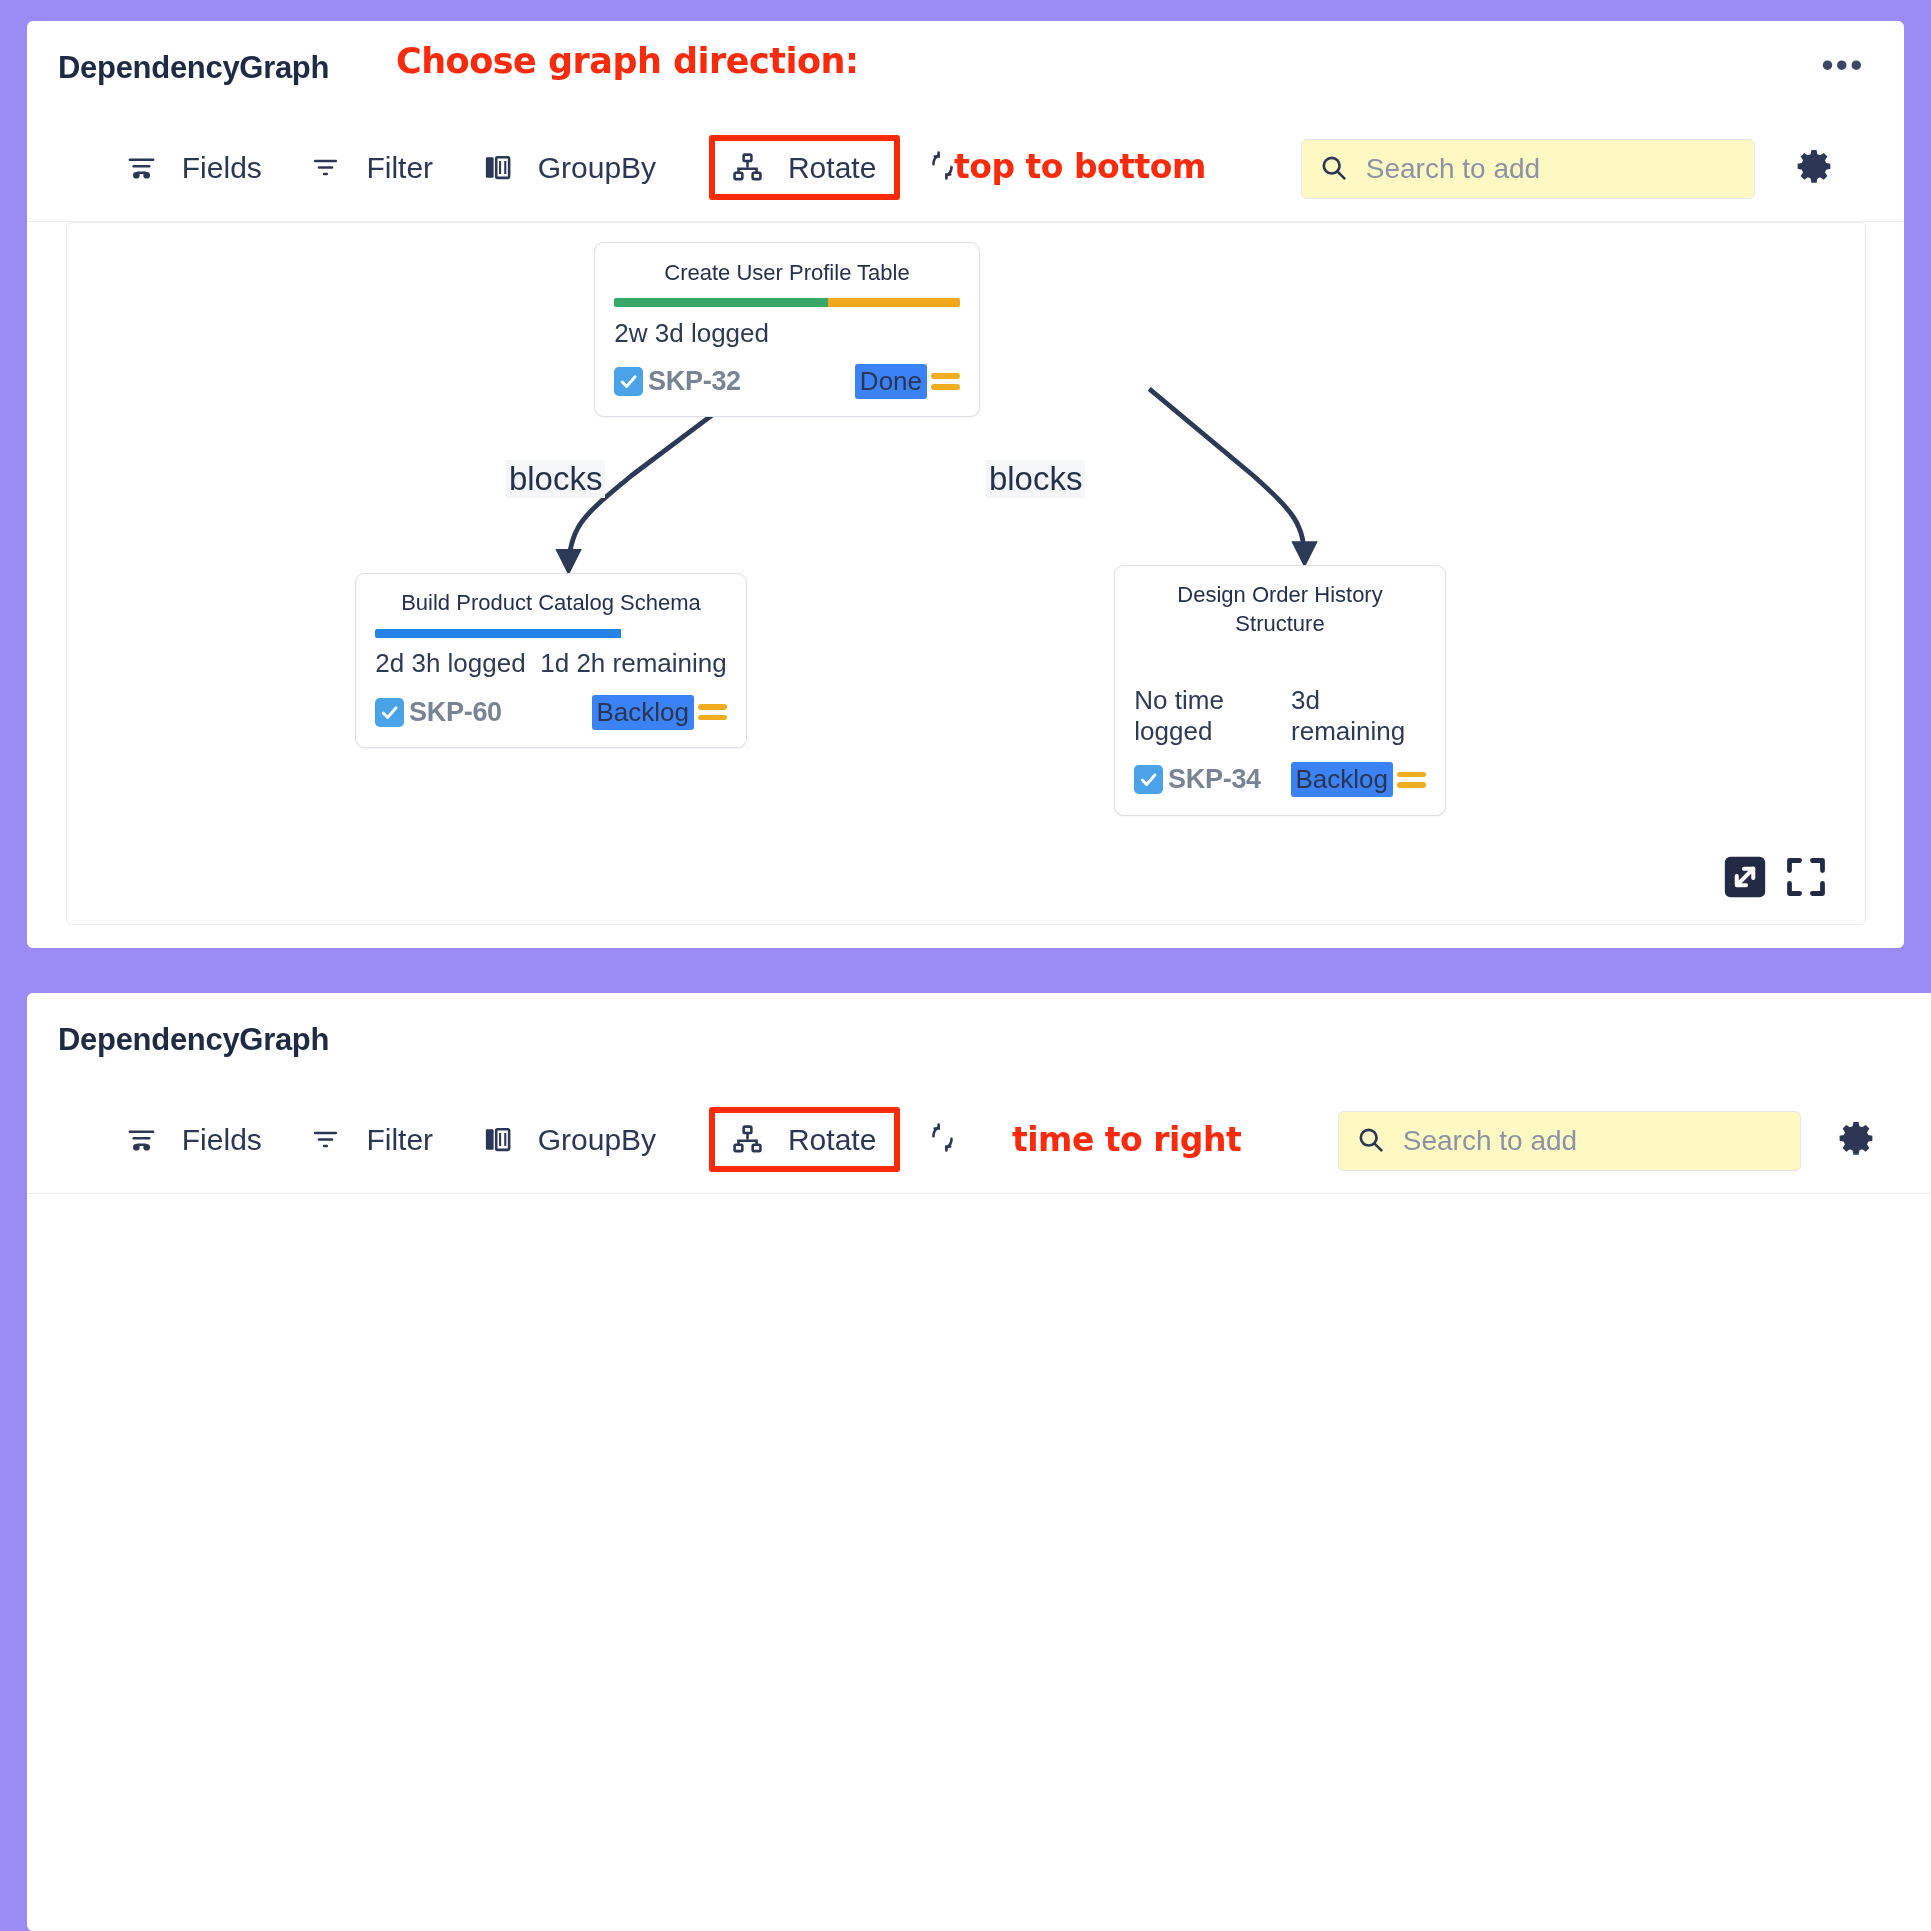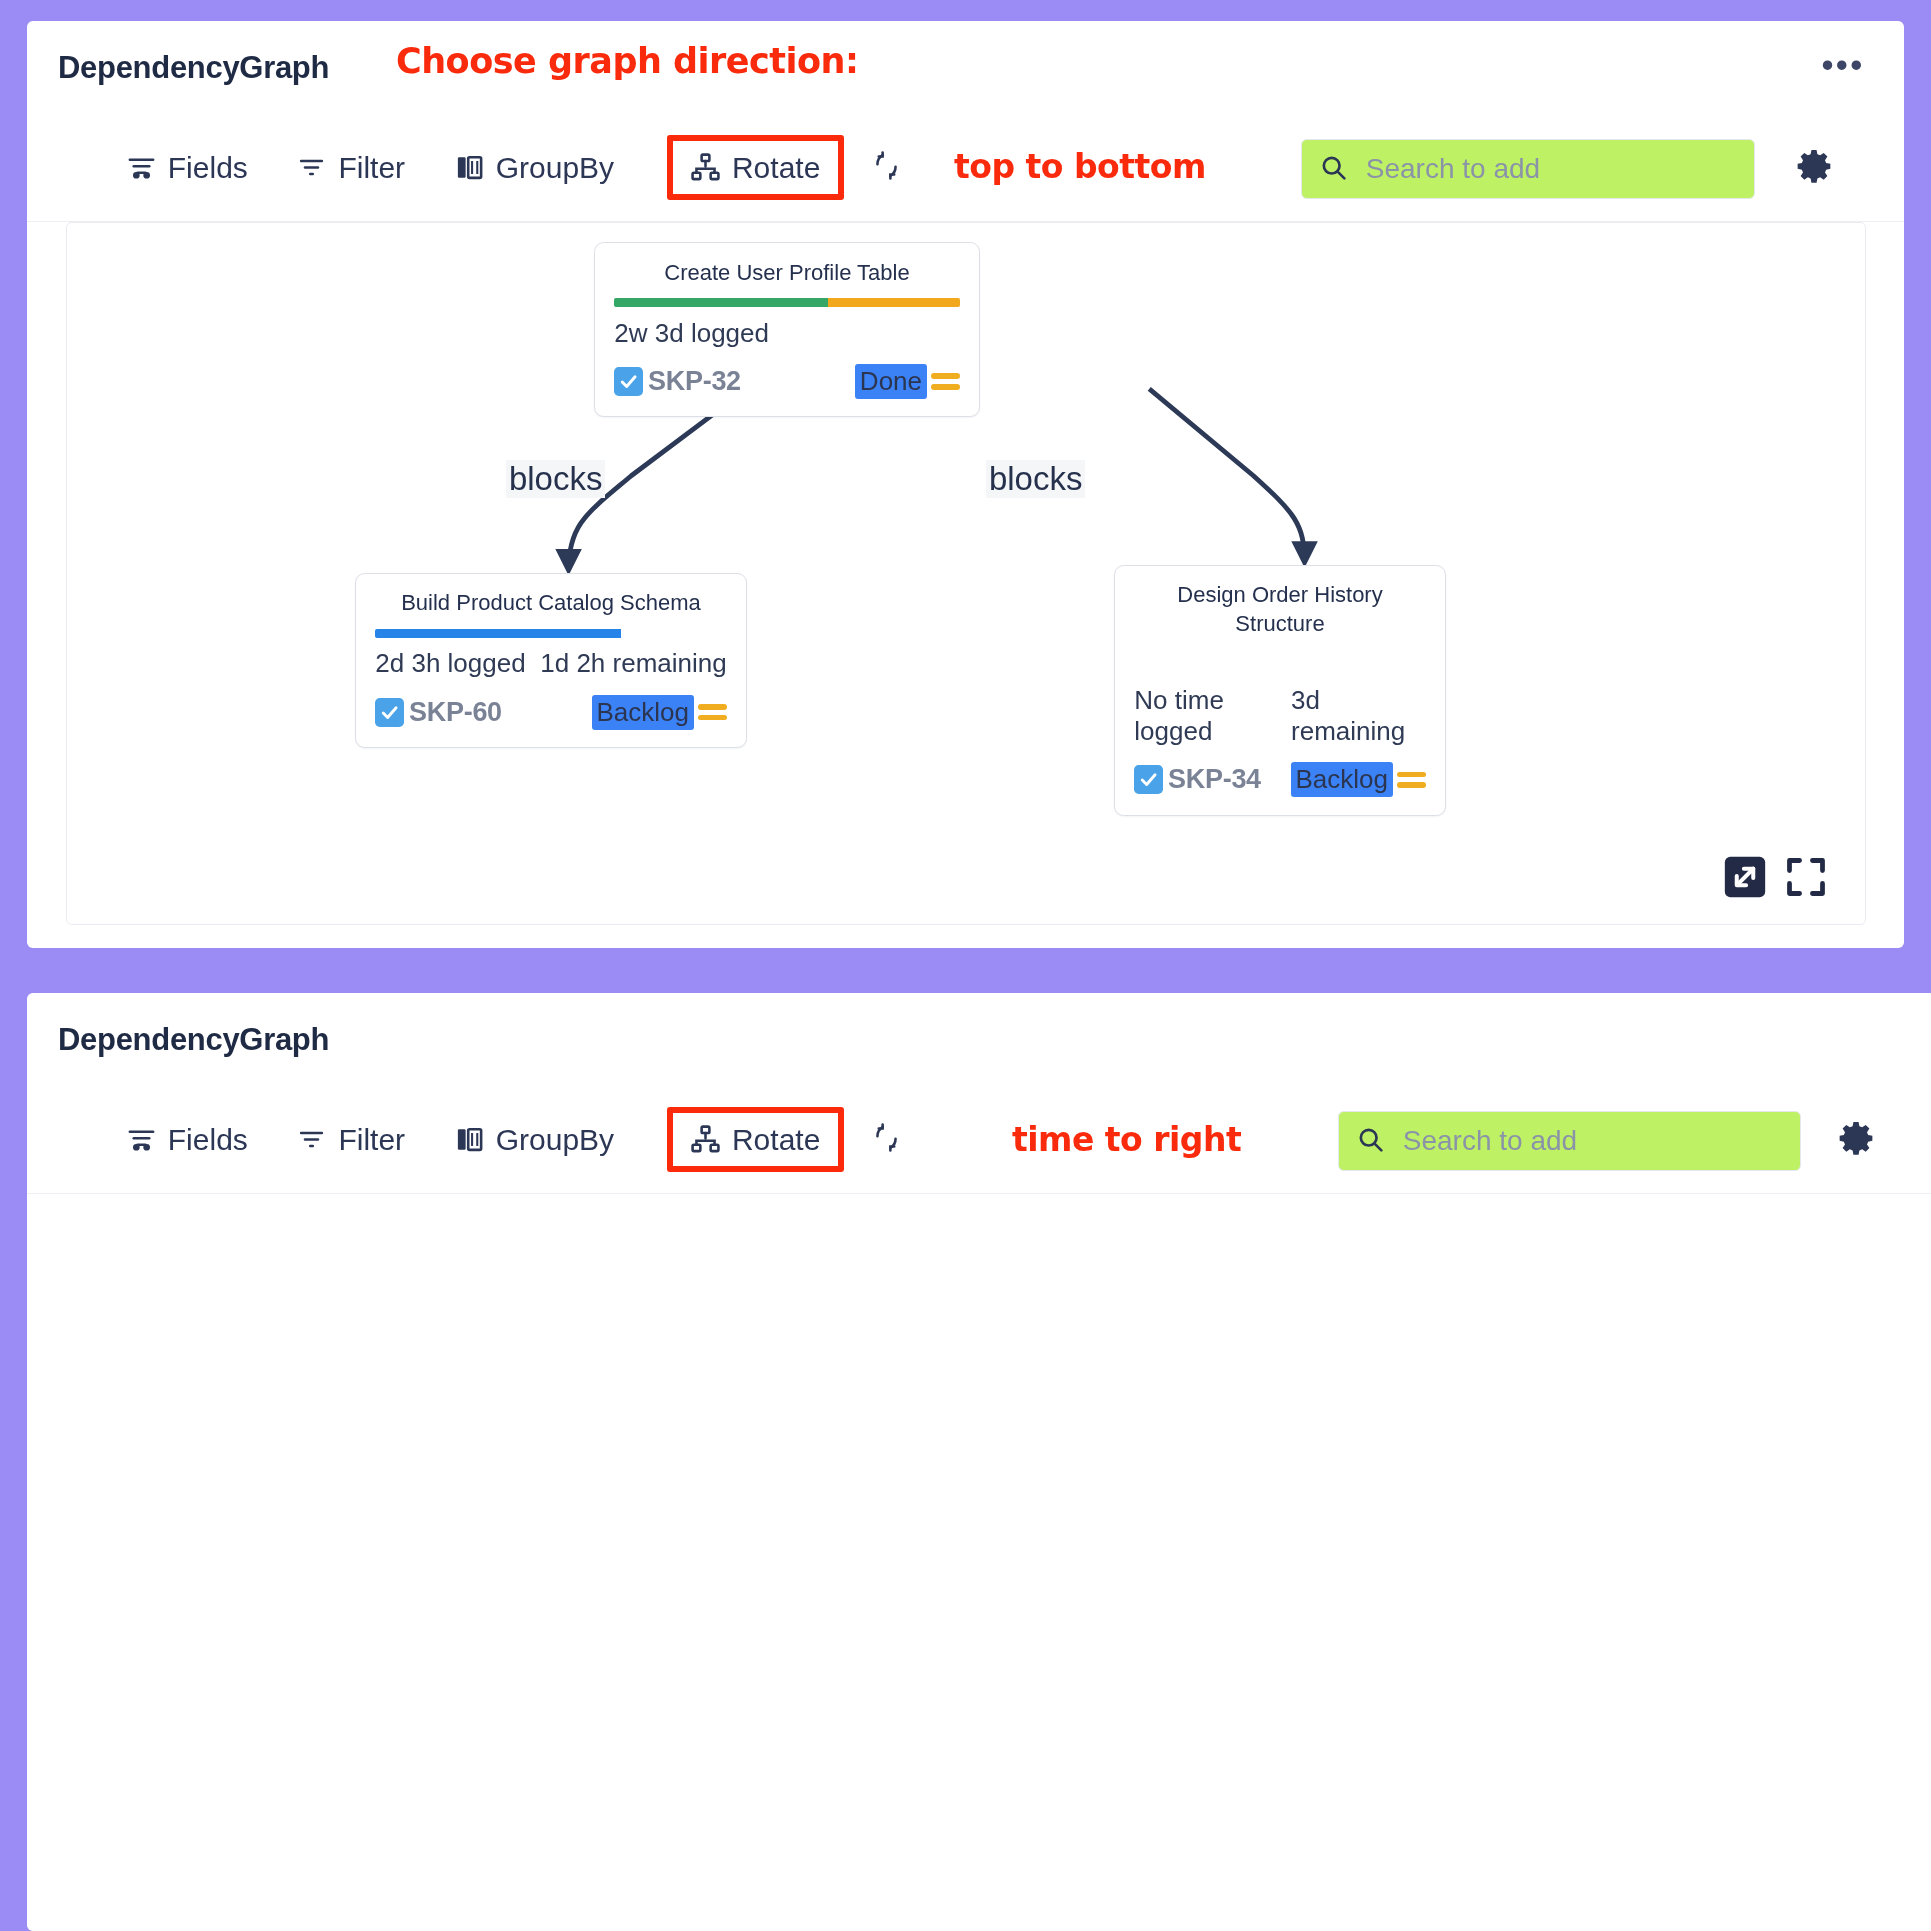--- a/index.html
+++ b/index.html
@@ -68,21 +68,21 @@
     position: relative;
     height: 108px;
     display: flex;
     align-items: center;
     padding: 0 0 0 93px;
     border-bottom: 1.9px solid #eceef3;
   }
   .tool-btn {
     display: flex;
     align-items: center;
-    gap: 11px;
+    gap: 25px;
     margin-right: 37px;
     cursor: pointer;
     padding: 7.7px 5.8px;
     border-radius: 4.8px;
   }
   .tool-btn .lbl {
     font-size: 30px;
     color: #2c3655;
     font-weight: 500;
   }
@@ -95,21 +95,21 @@
     margin-left: 9.7px;
     border-radius: 2.9px;
   }
 
   .refresh-btn { margin-right: 19.3px; cursor: pointer; padding: 5.8px; }
 
   .search-box {
     position: absolute;
     top: 25px;
     height: 60px;
-    background: #bef264;
+    background: #fef9c3;
     border: 1.9px solid #e4e7ed;
     border-radius: 5.8px;
     display: flex;
     align-items: center;
     padding: 0 17.4px;
     gap: 17.4px;
   }
   #search-top    { left: 1274px; width: 454px; }
   #search-bottom { left: 1311px; width: 463px; }
   .search-input {

